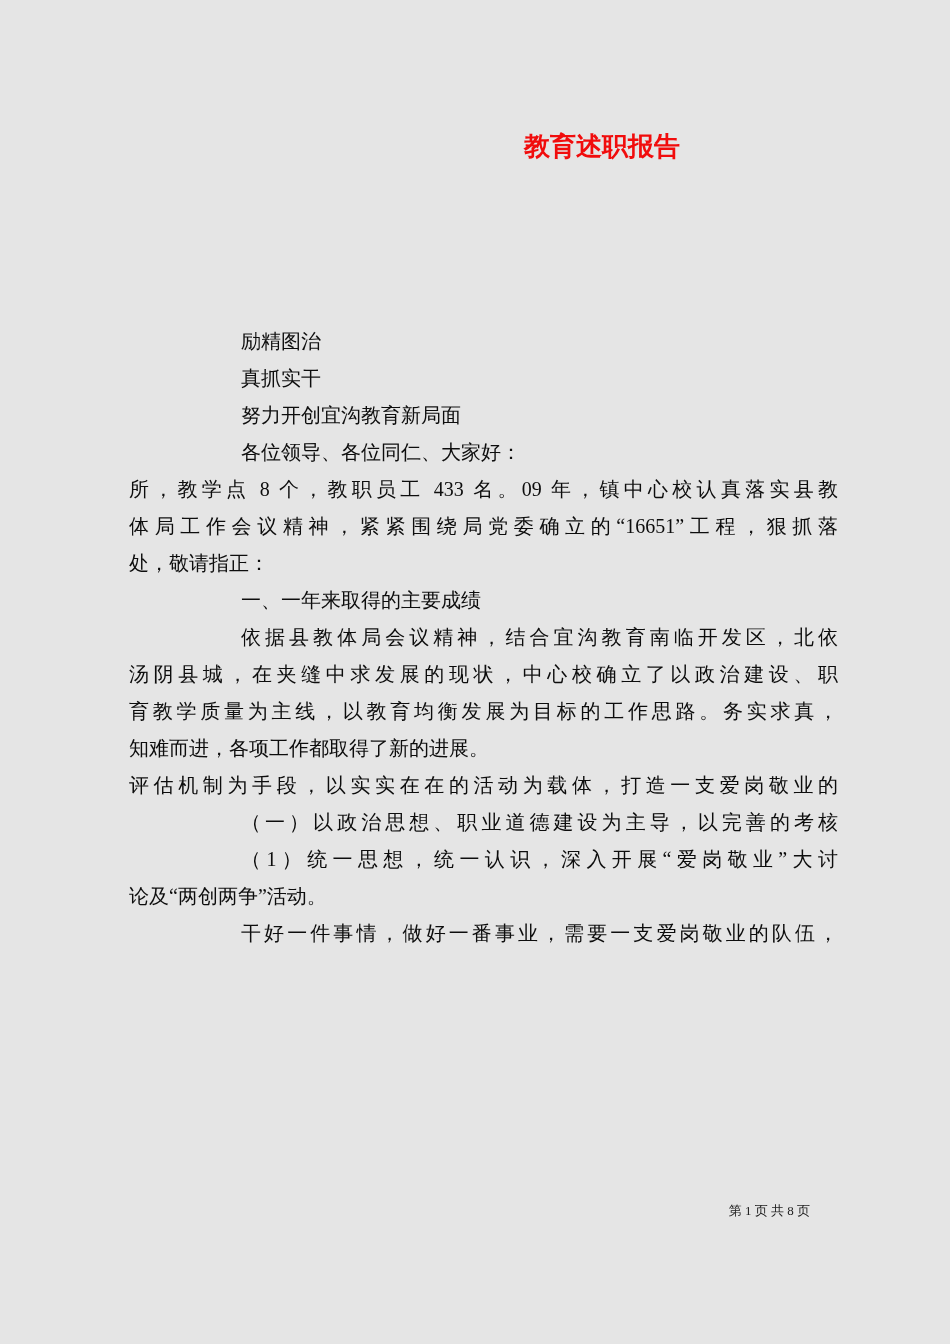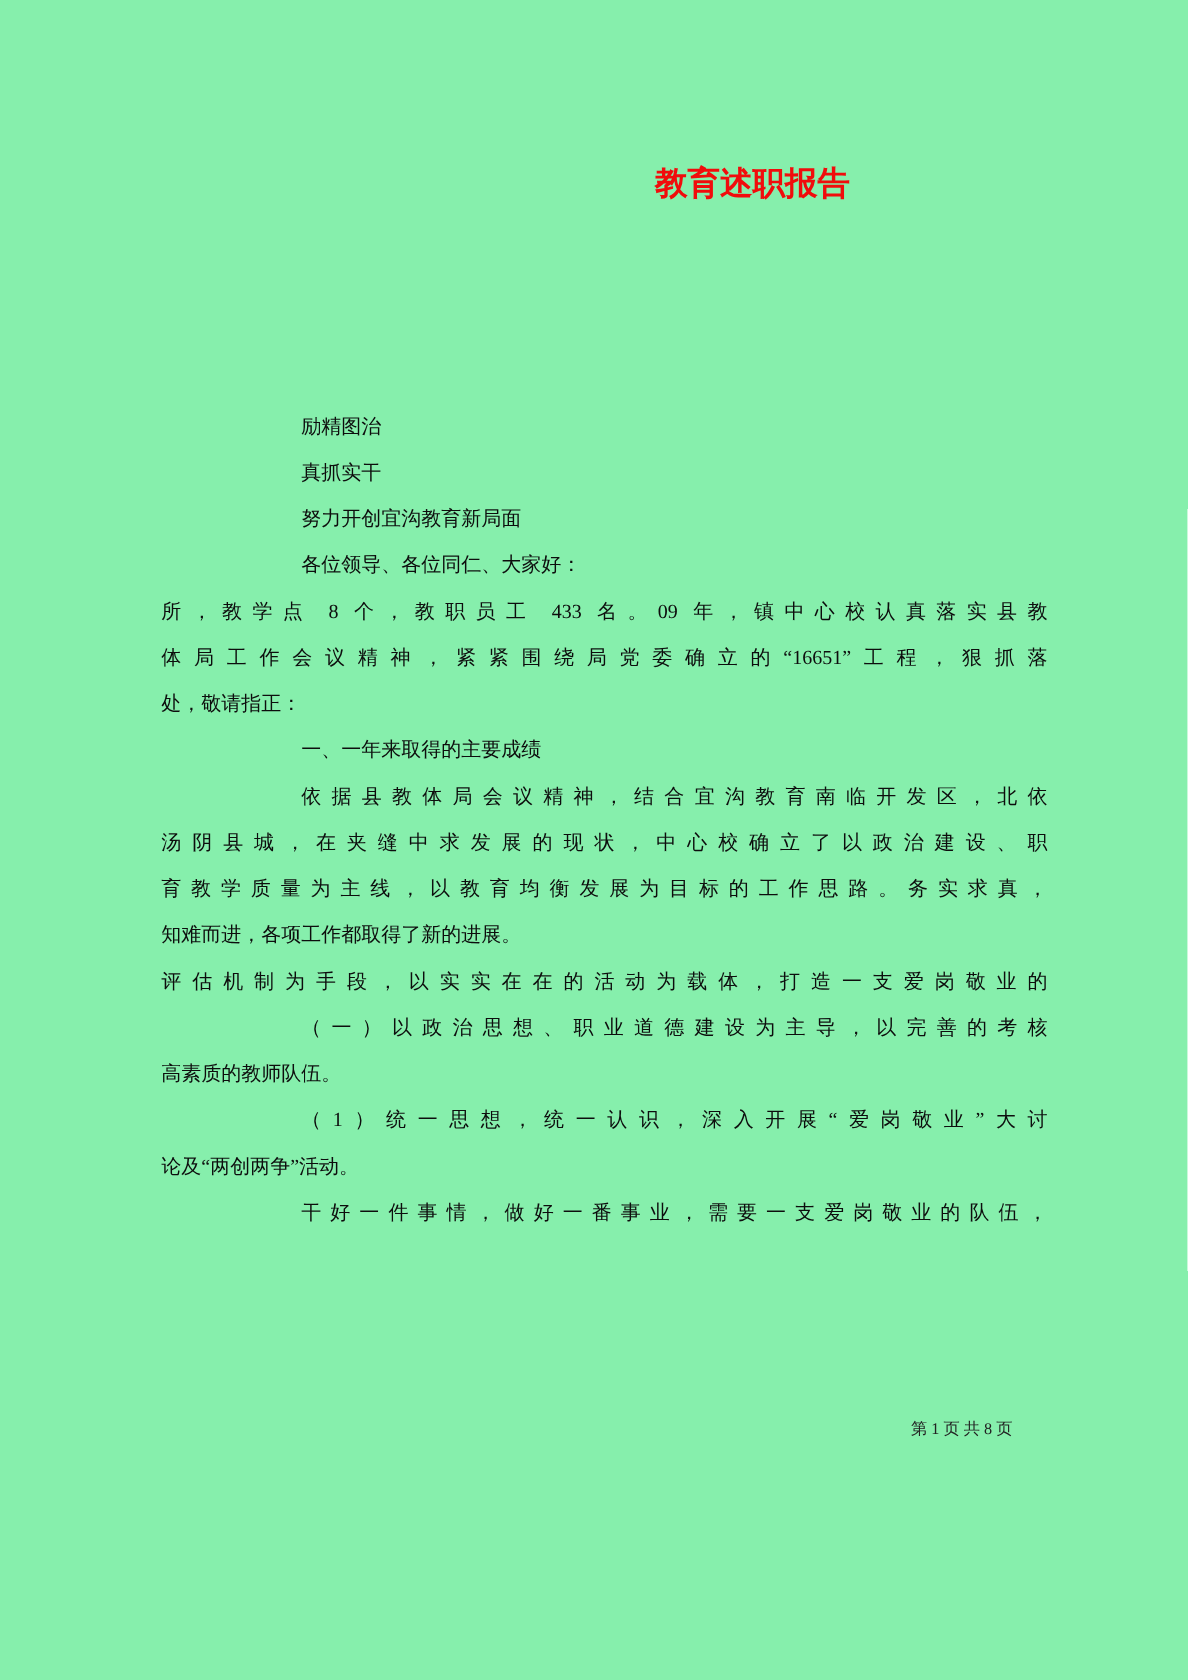--- a/index.html
+++ b/index.html
@@ -4,57 +4,57 @@
 <style>
   html, body {
     margin: 0;
     padding: 0;
     background: #ffffff;
   }
   .page {
     position: relative;
     width: 950px;
     height: 1344px;
-    background: #86efac;
+    background: #e5e5e5;
     font-family: "Liberation Serif", "DejaVu Serif", serif;
     color: #0d0d0d;
     overflow: hidden;
   }
   .doc-title {
     position: absolute;
     left: 524px;
     top: 131px;
     font-size: 26px;
     line-height: 32px;
     font-weight: bold;
     white-space: nowrap;
   }
   .document-body {
     position: absolute;
     left: 129px;
     top: 323px;
     width: 709px;
-    font-size: 16px;
+    font-size: 20px;
     line-height: 37px;
   }
   .line {
     height: 37px;
     overflow: hidden;
     text-justify: distribute;
   }
   .line.justify {
     text-align: justify;
     text-align-last: justify;
   }
   .line.indent {
     padding-left: 112px;
   }
   .page-footer {
     position: absolute;
-    top: 1134px;
+    top: 1202px;
     right: 140px;
     font-size: 13px;
     line-height: 18px;
     color: #222222;
     white-space: nowrap;
   }
 </style>
 </head>
 <body>
 
@@ -69,20 +69,19 @@
       <div class="line justify">所，教学点 8 个，教职员工 433 名。09 年，镇中心校认真落实县教</div>
       <div class="line justify">体局工作会议精神，紧紧围绕局党委确立的“16651”工程，狠抓落</div>
       <div class="line">处，敬请指正：</div>
       <div class="line indent">一、一年来取得的主要成绩</div>
       <div class="line indent justify">依据县教体局会议精神，结合宜沟教育南临开发区，北依</div>
       <div class="line justify">汤阴县城，在夹缝中求发展的现状，中心校确立了以政治建设、职</div>
       <div class="line justify">育教学质量为主线，以教育均衡发展为目标的工作思路。务实求真，</div>
       <div class="line">知难而进，各项工作都取得了新的进展。</div>
       <div class="line justify">评估机制为手段，以实实在在的活动为载体，打造一支爱岗敬业的</div>
       <div class="line indent justify">（一）以政治思想、职业道德建设为主导，以完善的考核</div>
-      <div class="line">高素质的教师队伍。</div>
       <div class="line indent justify">（1）统一思想，统一认识，深入开展“爱岗敬业”大讨</div>
       <div class="line">论及“两创两争”活动。</div>
       <div class="line indent justify">干好一件事情，做好一番事业，需要一支爱岗敬业的队伍，</div>
     </div>
 
   <div class="page-footer">第 1 页 共 8 页</div>
 </div>
 
 </body></html>

